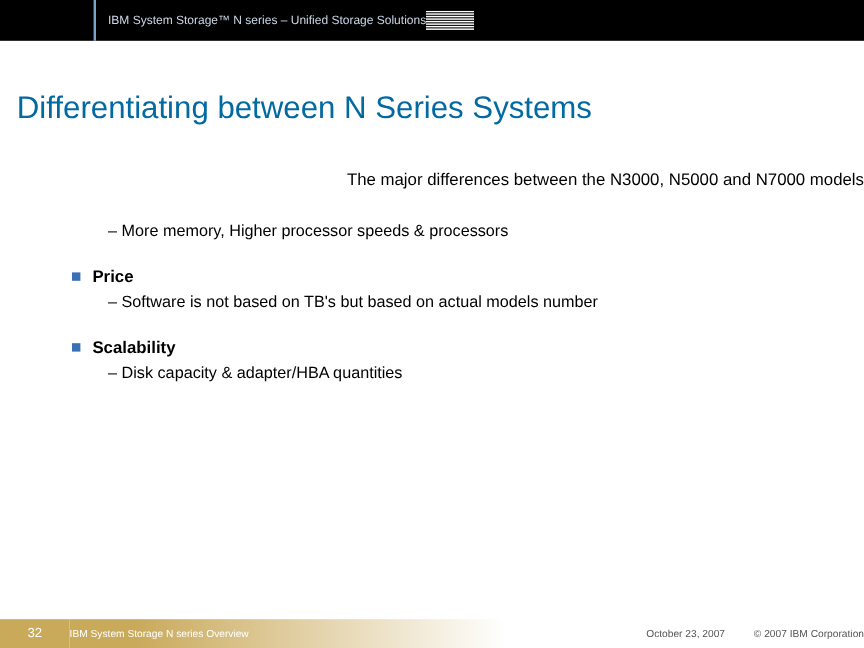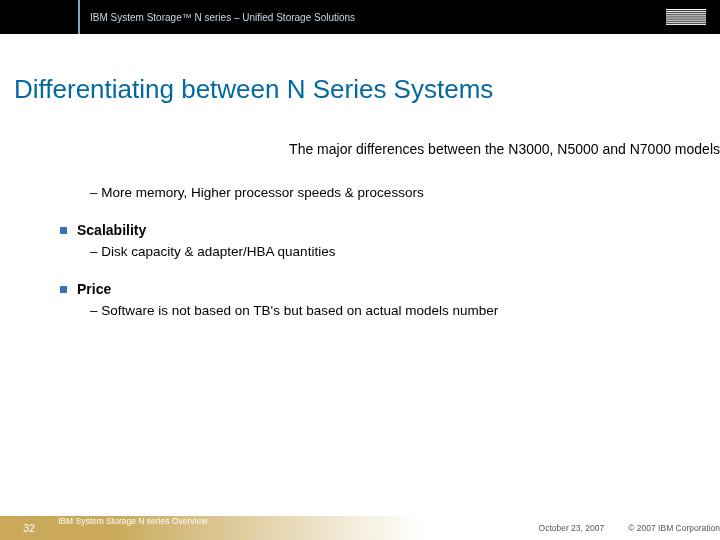--- a/index.html
+++ b/index.html
@@ -10,21 +10,21 @@
     background: #fff;
     position: relative;
     overflow: hidden;
   }
   .header {
     width: 100%;
     height: 34px;
     background: #000;
     display: flex;
     align-items: center;
-    justify-content: space-between;
+    justify-content: flex-start;
     padding: 0 14px 0 0;
   }
   .header-left {
     display: flex;
     align-items: center;
     height: 100%;
   }
   .header-accent {
     width: 80px;
     height: 100%;
@@ -102,21 +102,21 @@
     align-items: center;
     justify-content: center;
     font-size: 11px;
   }
   .footer-bar {
     flex: 1;
     height: 100%;
     background: linear-gradient(to right, #c9a95a 0%, #c9a95a 8%, rgba(201,169,90,0) 55%, rgba(255,255,255,0) 100%);
     position: relative;
     display: flex;
-    align-items: flex-start;
+    align-items: center;
     padding-left: 0;
   }
   .footer-doc {
     color: #fff;
     font-size: 8.5px;
   }
   .footer-right {
     position: absolute;
     right: 0;
     bottom: 0;
@@ -158,31 +158,31 @@
 <div class="subtitle">The major differences between the N3000, N5000 and N7000 models</div>
 
 <div class="content">
   <div class="section">
     <div class="sub-line">More memory, Higher processor speeds &amp; processors</div>
   </div>
 
   <div class="section">
     <div class="section-head">
       <span class="square-bullet"></span>
-      <span class="section-title">Scalability</span>
+      <span class="section-title">Price</span>
     </div>
-    <div class="sub-line">Disk capacity &amp; adapter/HBA quantities</div>
+    <div class="sub-line">Software is not based on TB's but based on actual models number</div>
   </div>
 
   <div class="section">
     <div class="section-head">
       <span class="square-bullet"></span>
-      <span class="section-title">Price</span>
+      <span class="section-title">Scalability</span>
     </div>
-    <div class="sub-line">Software is not based on TB's but based on actual models number</div>
+    <div class="sub-line">Disk capacity &amp; adapter/HBA quantities</div>
   </div>
 </div>
 
 <div class="footer">
   <div class="footer-pagenum-box">32</div>
   <div class="footer-bar">
     <span class="footer-doc">IBM System Storage N series Overview</span>
   </div>
   <div class="footer-right">
     <span>October 23, 2007</span>

